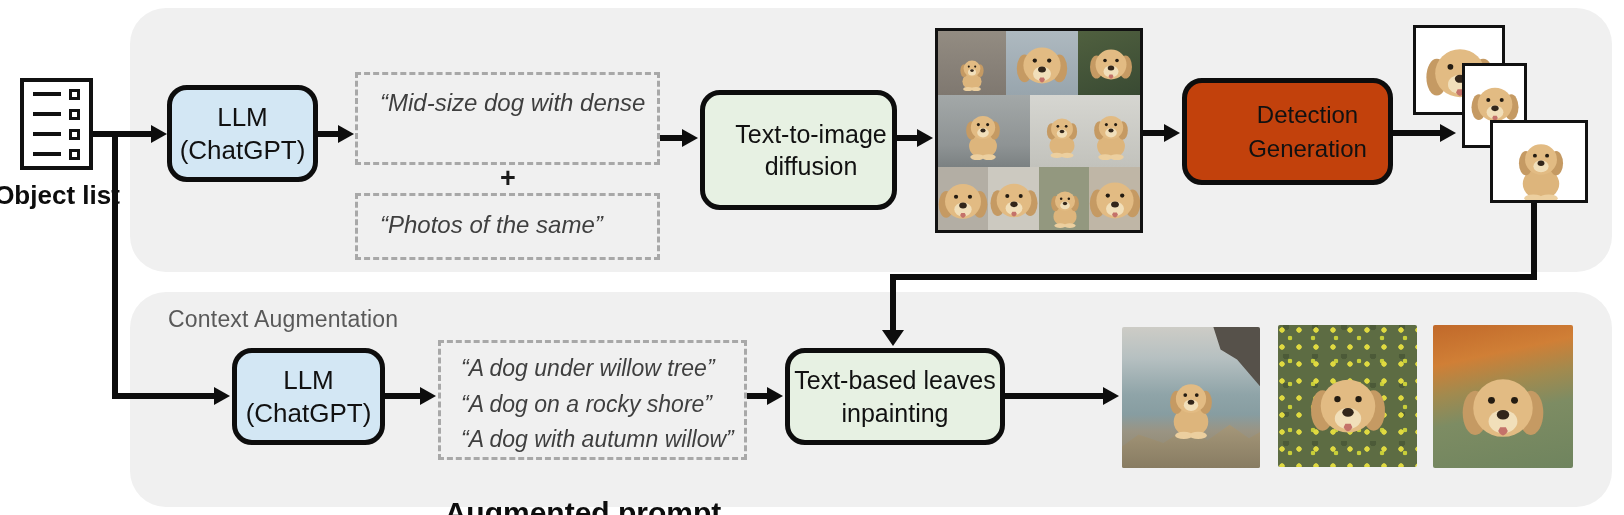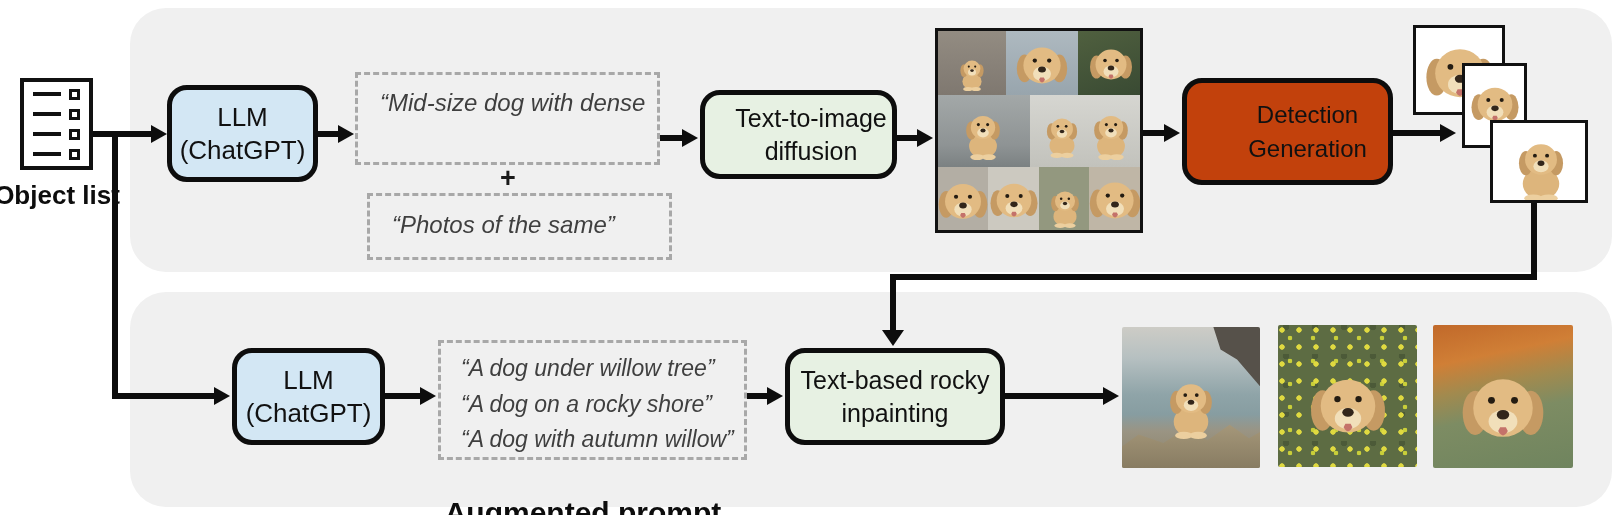--- a/index.html
+++ b/index.html
@@ -94,20 +94,21 @@
       <circle cx="8" cy="-11" r="2.6" fill="#241c12"></circle>
     </symbol>
   </defs>
 </svg>
 
 <div class="stage">
 
   <div class="panel panel-top"></div>
   <div class="panel panel-bottom"></div>
 
+  <div class="panel-title" style="left:168px; top:306px;">Context Augmentation</div>
 
   <div class="objicon">
     <div class="objrow">
         <span class="bar"></span>
         <span class="chk"></span>
       </div>
     <div class="objrow">
         <span class="bar"></span>
         <span class="chk"></span>
       </div>
@@ -126,25 +127,25 @@
     <span class="bl">LLM</span>
     <span class="bl">(ChatGPT)</span>
   </div>
 
   <div class="dashed" style="left:355px; top:72px; width:305px; height:93px; font-size:24px; line-height:1.4; padding:11px 0 0 22px;">
     <span class="dline">“Mid-size dog with dense</span>
   </div>
 
   <div class="plus" style="left:478px; top:163px; width:60px;">+</div>
 
-  <div class="dashed" style="left:367px; top:193px; width:305px; height:67px; font-size:24px; padding:15px 0 0 22px;">
+  <div class="dashed" style="left:355px; top:193px; width:305px; height:67px; font-size:24px; padding:15px 0 0 22px;">
     <span class="dline">“Photos of the same”</span>
   </div>
 
-  <div class="pbox fill-green" style="left:700px; top:90px; width:197px; height:89px; font-size:25px; line-height:1.3;padding-left:25px;">
+  <div class="pbox fill-green" style="left:700px; top:90px; width:197px; height:120px; font-size:25px; line-height:1.3;padding-left:25px;">
     <span class="bl">Text-to-image</span>
     <span class="bl">diffusion</span>
   </div>
 
   <div class="grid">
     <div class="grow" style="height:64px;">
       <div class="cell" style="width:68px; background:linear-gradient(180deg,#938c82,#7f7870);">
         <svg class="dog" style="left:14px; top:12px; width:40px; height:56px;">
             <use href="#dog-sit"></use>
           </svg>
@@ -226,21 +227,21 @@
   </div>
 
   <div class="dashed" style="left:438px; top:340px; width:309px; height:120px; font-size:23px; line-height:1.55; padding:8px 0 0 20px;">
     <span class="dline">“A dog under willow tree”</span>
     <span class="dline">“A dog on a rocky shore”</span>
     <span class="dline">“A dog with autumn willow”</span>
   </div>
   <div class="caption" style="left:428px; top:468px; width:310px;">Augmented prompt</div>
 
   <div class="pbox fill-green" style="left:785px; top:348px; width:220px; height:97px; font-size:25px; line-height:1.3;">
-    <span class="bl">Text-based rocky</span>
+    <span class="bl">Text-based leaves</span>
     <span class="bl">inpainting</span>
   </div>
 
   <div class="photo" style="left:1122px; top:327px; width:138px; height:141px; background:linear-gradient(180deg,#cdccc6 0%,#b6c0c1 22%,#8fa4a8 48%,#879da1 62%,#9a9483 74%,#8b8168 100%);">
     <div class="cliff"></div>
     <div class="rocks"></div>
     <svg class="dog" style="left:33px; top:34px; width:72px; height:84px;">
         <use href="#dog-sit"></use>
       </svg>
   </div>

